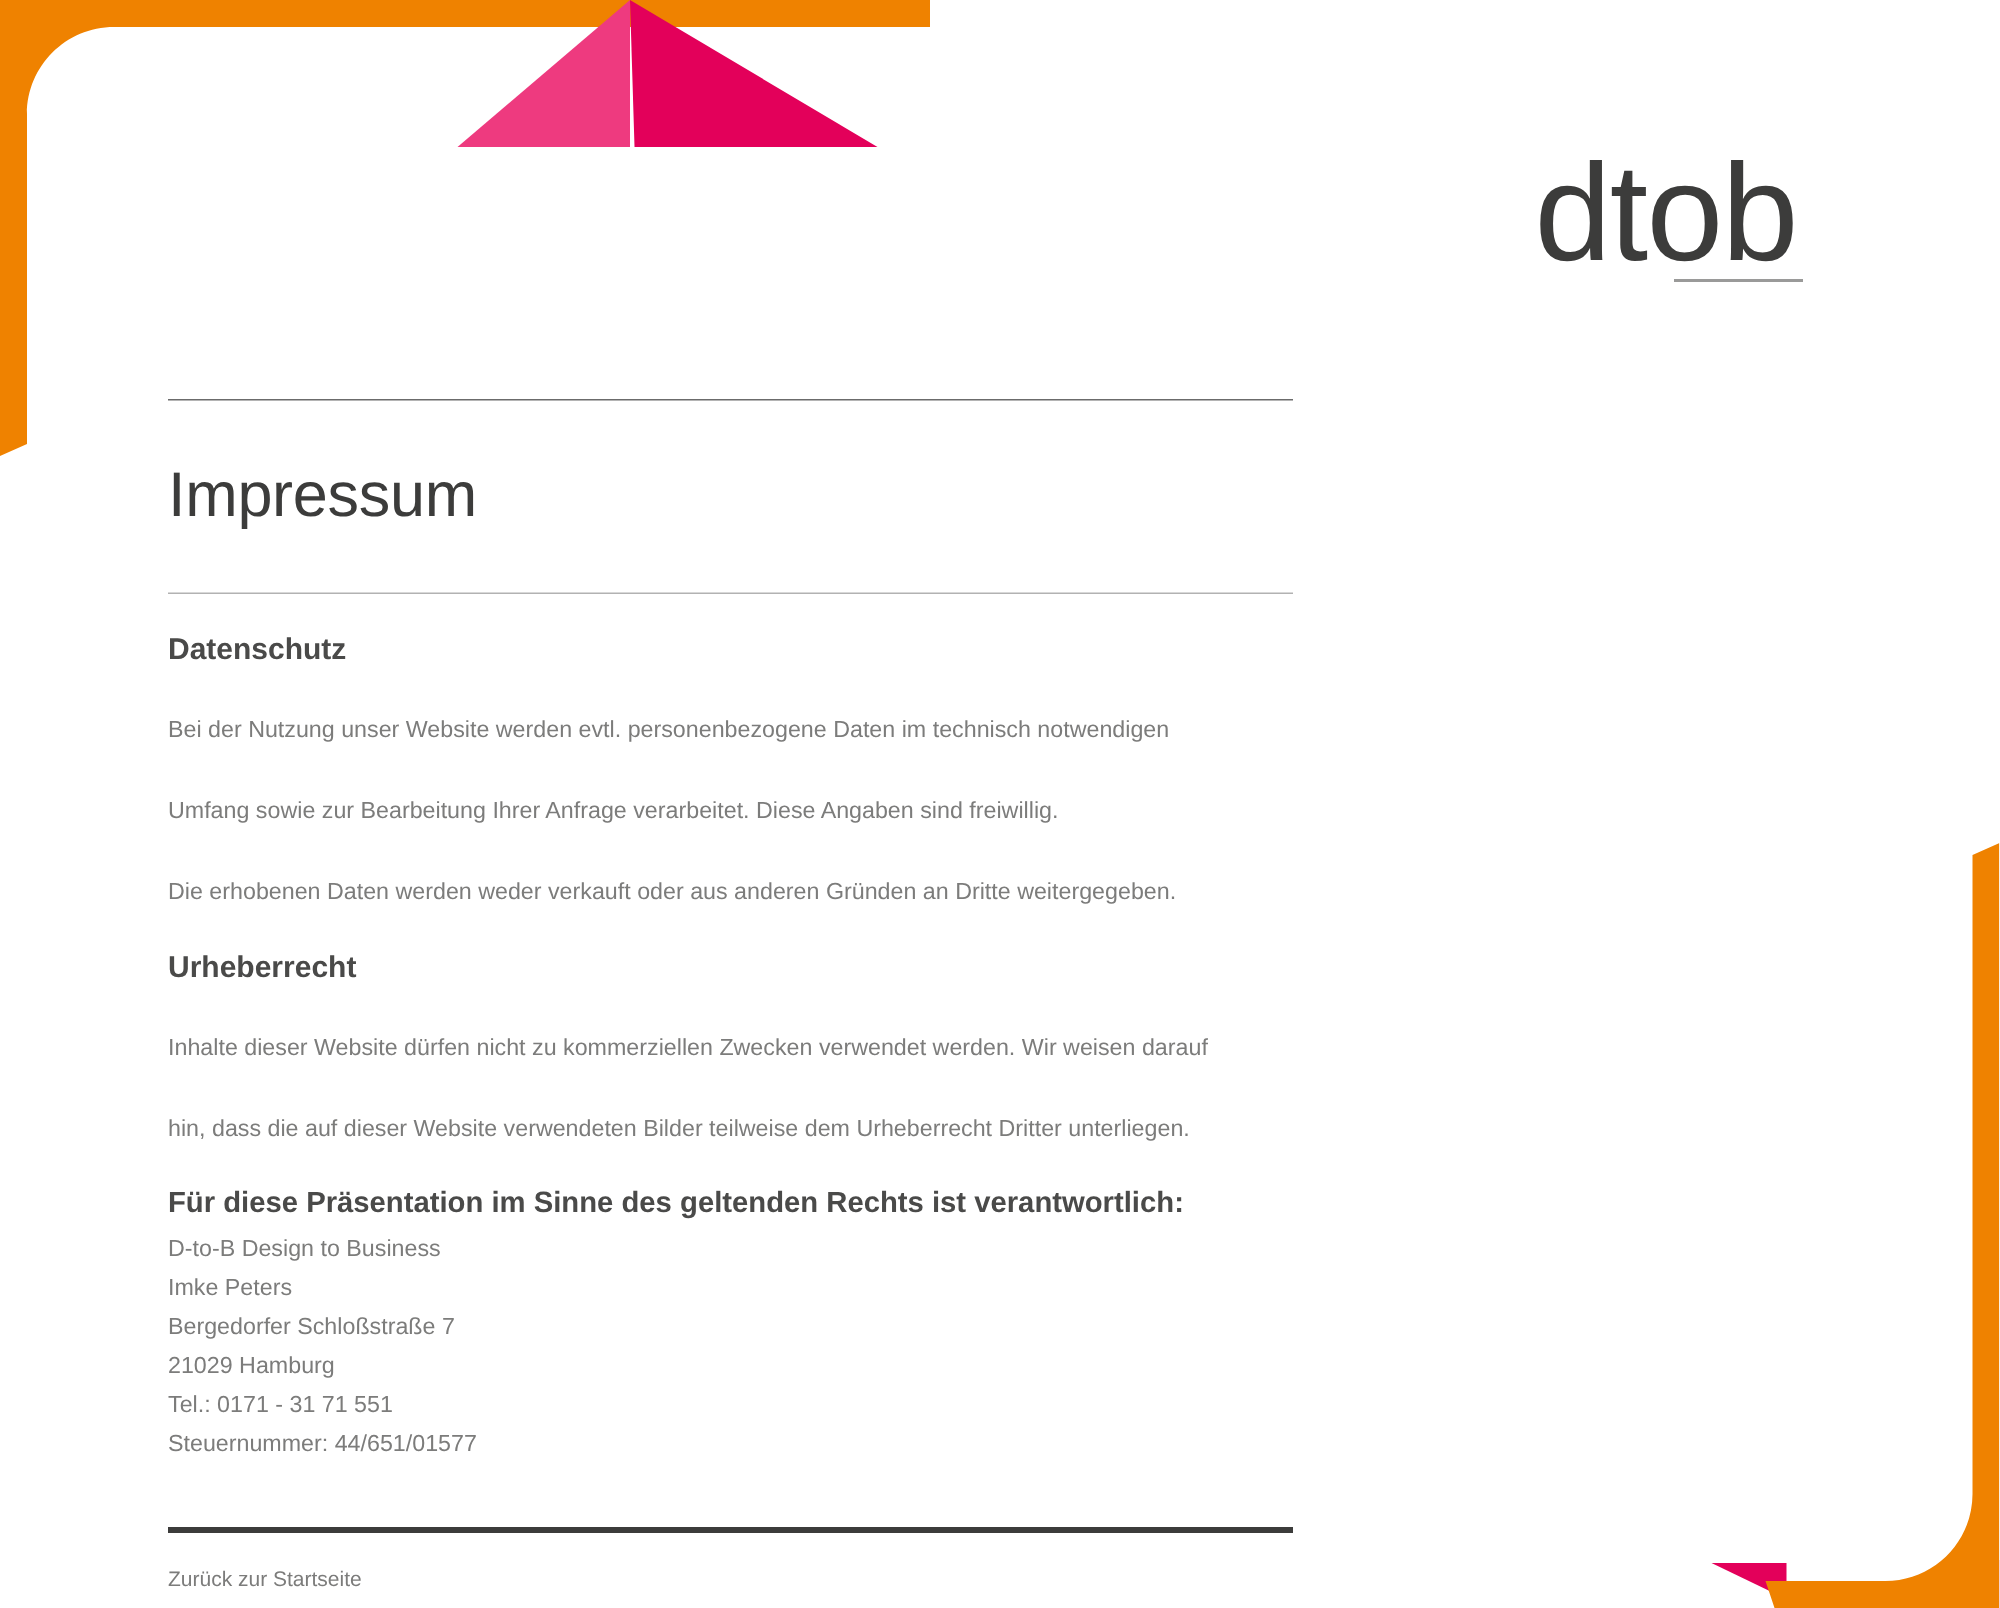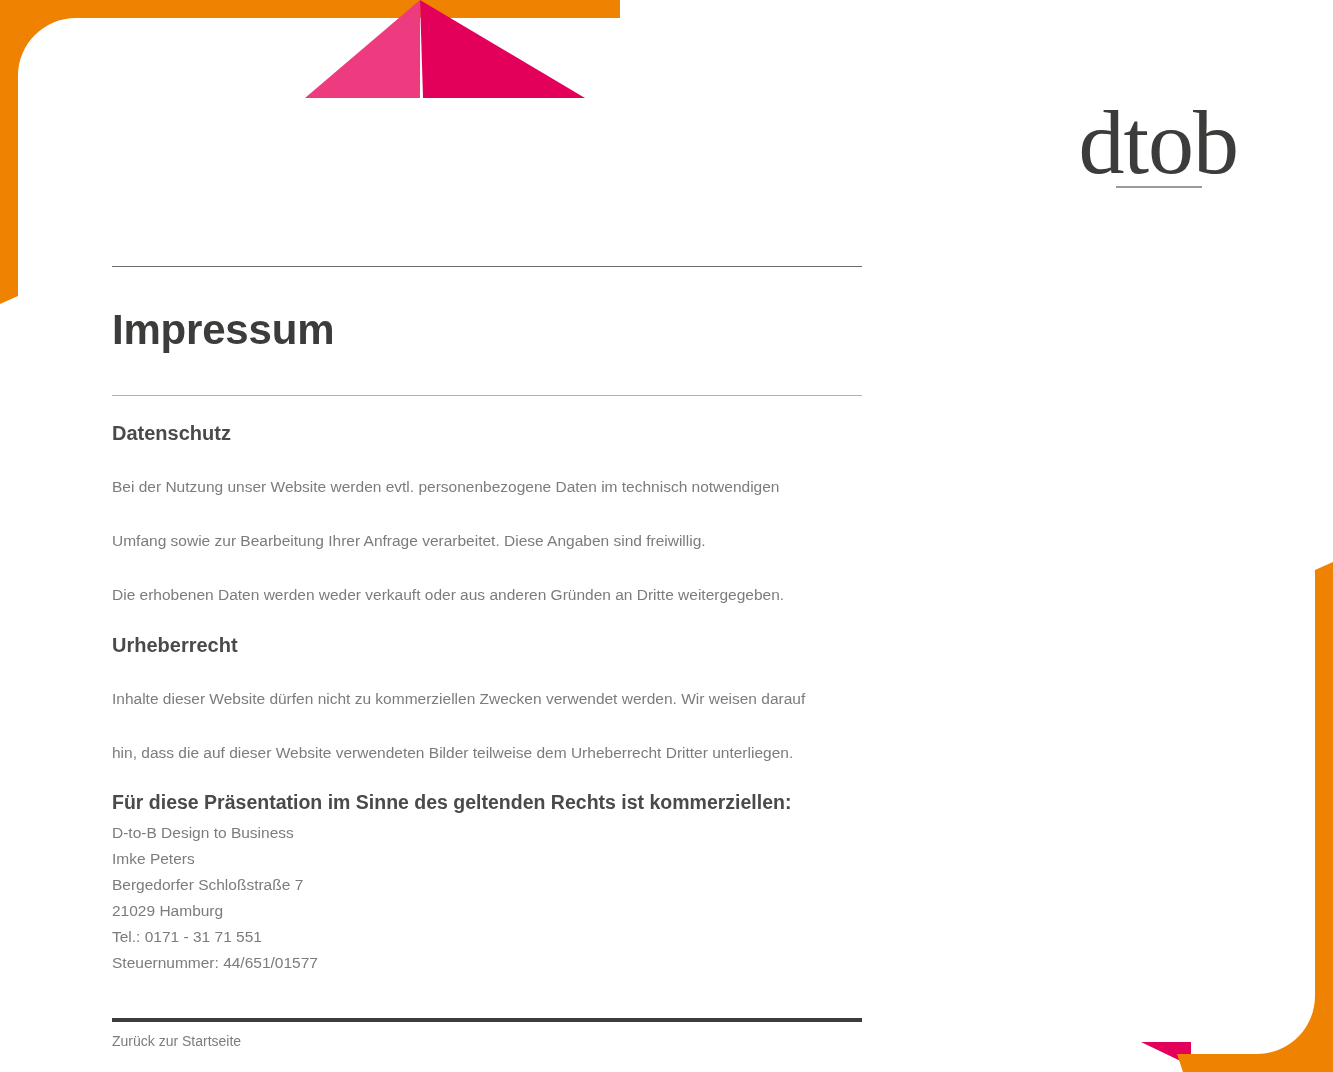--- a/index.html
+++ b/index.html
@@ -27,27 +27,26 @@
 
   
   #logo {
     position: absolute;
     right: 95px;
     top: 96px;
     width: 215px;
     height: 96px;
   }
   #logo-word {
-    font-family: Liberation Serif, serif;
+    font-family: Liberation Sans, sans-serif;
     font-size: 92px;
     font-weight: 400;
     letter-spacing: -1px;
     color: #3c3c3b;
     line-height: 1;
-    text-align: right;
   }
   #logo-rule {
     position: absolute;
     right: 36px;
     bottom: 4px;
     width: 86px;
     height: 2px;
     background: #9a9a99;
   }
 
@@ -66,21 +65,21 @@
   }
   .rule-thin.light { background: #b2b2b2; }
   .rule-thick {
     height: 4px;
     background: #3c3c3b;
     width: 100%;
   }
 
   #page-title {
     font-size: 42px;
-    font-weight: 700;
+    font-weight: 400;
     color: #3c3c3b;
     letter-spacing: -0.2px;
     margin: 42px 0 44px 0;
     line-height: 1;
   }
 
   .section { margin-top: 24px; }
   .section:first-of-type { margin-top: 28px; }
 
   .section-heading {
@@ -104,21 +103,21 @@
   .addr-line {
     font-size: 15.5px;
     color: #7c7c7b;
     line-height: 1.68;
     white-space: nowrap;
   }
 
   #footer { margin-top: 42px; }
   #footer-link {
     display: inline-block;
-    margin-top: 11px;
+    margin-top: 22px;
     font-size: 14px;
     color: #7c7c7b;
     text-decoration: none;
     cursor: pointer;
   }
 </style>
 </head>
 <body>
 
 <div id="page">
@@ -165,21 +164,21 @@
       <div class="body-line">Die erhobenen Daten werden weder verkauft oder aus anderen Gründen an Dritte weitergegeben.</div>
     </div>
 
     <div class="section">
       <div class="section-heading">Urheberrecht</div>
       <div class="body-line">Inhalte dieser Website dürfen nicht zu kommerziellen Zwecken verwendet werden. Wir weisen darauf</div>
       <div class="body-line">hin, dass die auf dieser Website verwendeten Bilder teilweise dem Urheberrecht Dritter unterliegen.</div>
     </div>
 
     <div class="section">
-      <div class="section-heading wide">Für diese Präsentation im Sinne des geltenden Rechts ist kommerziellen:</div>
+      <div class="section-heading wide">Für diese Präsentation im Sinne des geltenden Rechts ist verantwortlich:</div>
       <div class="addr-line">D-to-B Design to Business</div>
       <div class="addr-line">Imke Peters</div>
       <div class="addr-line">Bergedorfer Schloßstraße 7</div>
       <div class="addr-line">21029 Hamburg</div>
       <div class="addr-line">Tel.: 0171 - 31 71 551</div>
       <div class="addr-line">Steuernummer: 44/651/01577</div>
     </div>
 
     <div class="section">
     </div>

